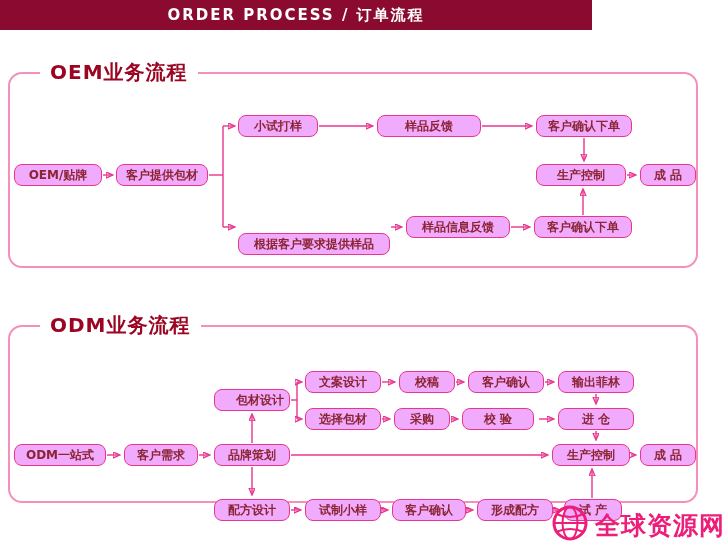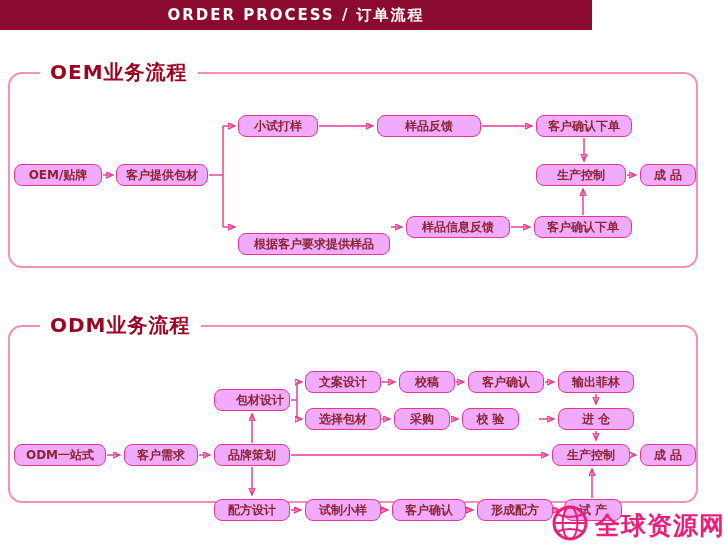--- a/index.html
+++ b/index.html
@@ -100,21 +100,21 @@
   <div class="node" style="left:124px;top:444px;width:74px;">客户需求</div>
   <div class="node" style="left:14px;top:444px;width:92px;">ODM一站式</div>
   <div class="node" style="left:214px;top:444px;width:76px;">品牌策划</div>
   <div class="node" style="left:214px;top:389px;width:76px;padding-left:16px;">包材设计</div>
   <div class="node" style="left:305px;top:371px;width:76px;">文案设计</div>
   <div class="node" style="left:399px;top:371px;width:56px;">校稿</div>
   <div class="node" style="left:468px;top:371px;width:76px;">客户确认</div>
   <div class="node" style="left:558px;top:371px;width:76px;">输出菲林</div>
   <div class="node" style="left:305px;top:408px;width:76px;">选择包材</div>
   <div class="node" style="left:394px;top:408px;width:56px;">采购</div>
-  <div class="node" style="left:462px;top:408px;width:57px;">校 验</div>
+  <div class="node" style="left:462px;top:408px;width:72px;">校 验</div>
   <div class="node" style="left:558px;top:408px;width:76px;">进 仓</div>
   <div class="node" style="left:552px;top:444px;width:78px;">生产控制</div>
   <div class="node" style="left:640px;top:444px;width:56px;">成  品</div>
   <div class="node" style="left:305px;top:499px;width:76px;">试制小样</div>
   <div class="node" style="left:214px;top:499px;width:76px;">配方设计</div>
   <div class="node" style="left:392px;top:499px;width:74px;">客户确认</div>
   <div class="node" style="left:477px;top:499px;width:76px;">形成配方</div>
   <div class="node" style="left:564px;top:499px;width:58px;">试 产</div>
 
   <div class="watermark">

